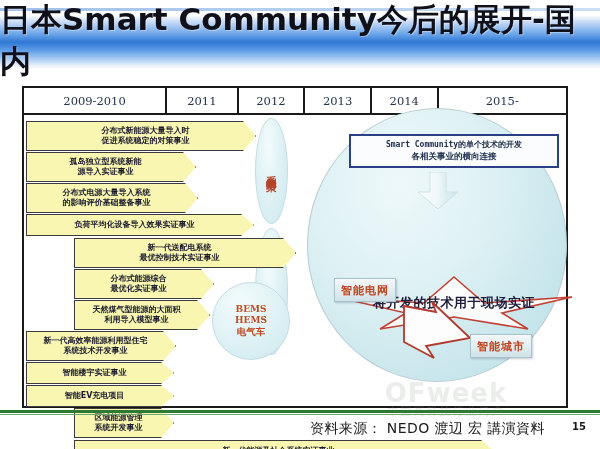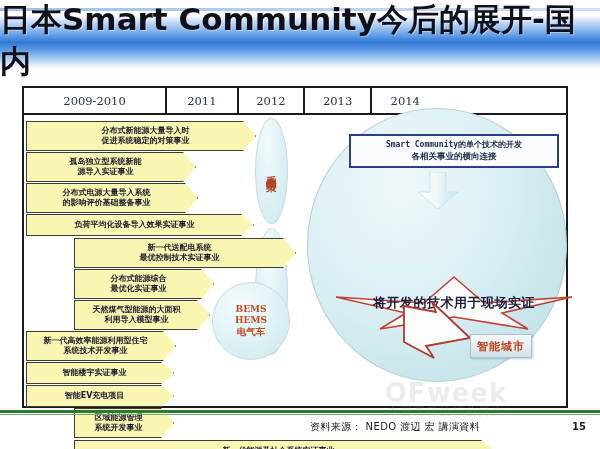--- a/index.html
+++ b/index.html
@@ -154,21 +154,21 @@
     position:absolute;left:0px;top:410px;width:600px;height:3px;
     background:#2e7a33;
   }
   #green-rule2{
     position:absolute;left:0px;top:414px;width:600px;height:1px;
     background:#6fa86f;
   }
   #source-text{
     position:absolute;left:310px;top:420px;
     font-family:"DejaVu Sans","Liberation Sans",sans-serif;
-    font-size:10px;color:#1a1a1a;letter-spacing:.4px;
+    font-size:14px;color:#1a1a1a;letter-spacing:.4px;
   }
   #page-num{
     position:absolute;left:572px;top:421px;
     font-family:"DejaVu Sans","Liberation Sans",sans-serif;
     font-size:10px;font-weight:bold;color:#1a1a1a;
   }
   
   #watermark{
     position:absolute;left:301px;top:378px;width:290px;height:42px;
     font-family:"DejaVu Sans","Liberation Sans",sans-serif;
@@ -185,20 +185,21 @@
 </div>
 
 <div id="canvas">
 
   <div id="year-row">
     <div class="yr" style="width:26.4%">2009-2010</div>
     <div class="yr" style="width:13.2%">2011</div>
     <div class="yr" style="width:12.3%">2012</div>
     <div class="yr" style="width:12.3%">2013</div>
     <div class="yr" style="width:12.3%">2014</div>
+    <div class="yr" style="width:23.5%">2015-</div>
   </div>
 
   <div id="big-ellipse"></div>
 
   <div class="capsule" id="cap-system">
     <span class="vtext">系统侧对策</span>
   </div>
   <div class="capsule" id="cap-heat">
     <span class="vtext">电热综合利用</span>
   </div>
@@ -272,20 +273,23 @@
 
   <svg id="star-banner" viewBox="0 0 244 60">
     <polygon points="122,4 152,30 240,24 170,40 196,56 122,44 48,56 74,40 4,24 92,30" fill="#fdfdfd" stroke="#c0392b" stroke-width="1.6" opacity="0.95"></polygon>
   </svg>
   <div id="star-text">将开发的技术用于现场实证</div>
 
   <svg id="diag-arrow" viewBox="0 0 78 72">
     <polygon points="4,8 36,14 32,4 70,40 26,48 34,60 4,44" fill="#fdfdfd" stroke="#b03a2e" stroke-width="1.8"></polygon>
   </svg>
 
+  <div class="gbox" id="box-grid" style="width:62px;height:24px;">
+    <span>智能电网</span>
+  </div>
   <div class="gbox" id="box-city" style="width:62px;height:24px;">
     <span>智能城市</span>
   </div>
 
 </div>
 
 <div id="watermark">
   <span>OFweek</span>
   <small>中国高科技行业门户</small>
 </div>

